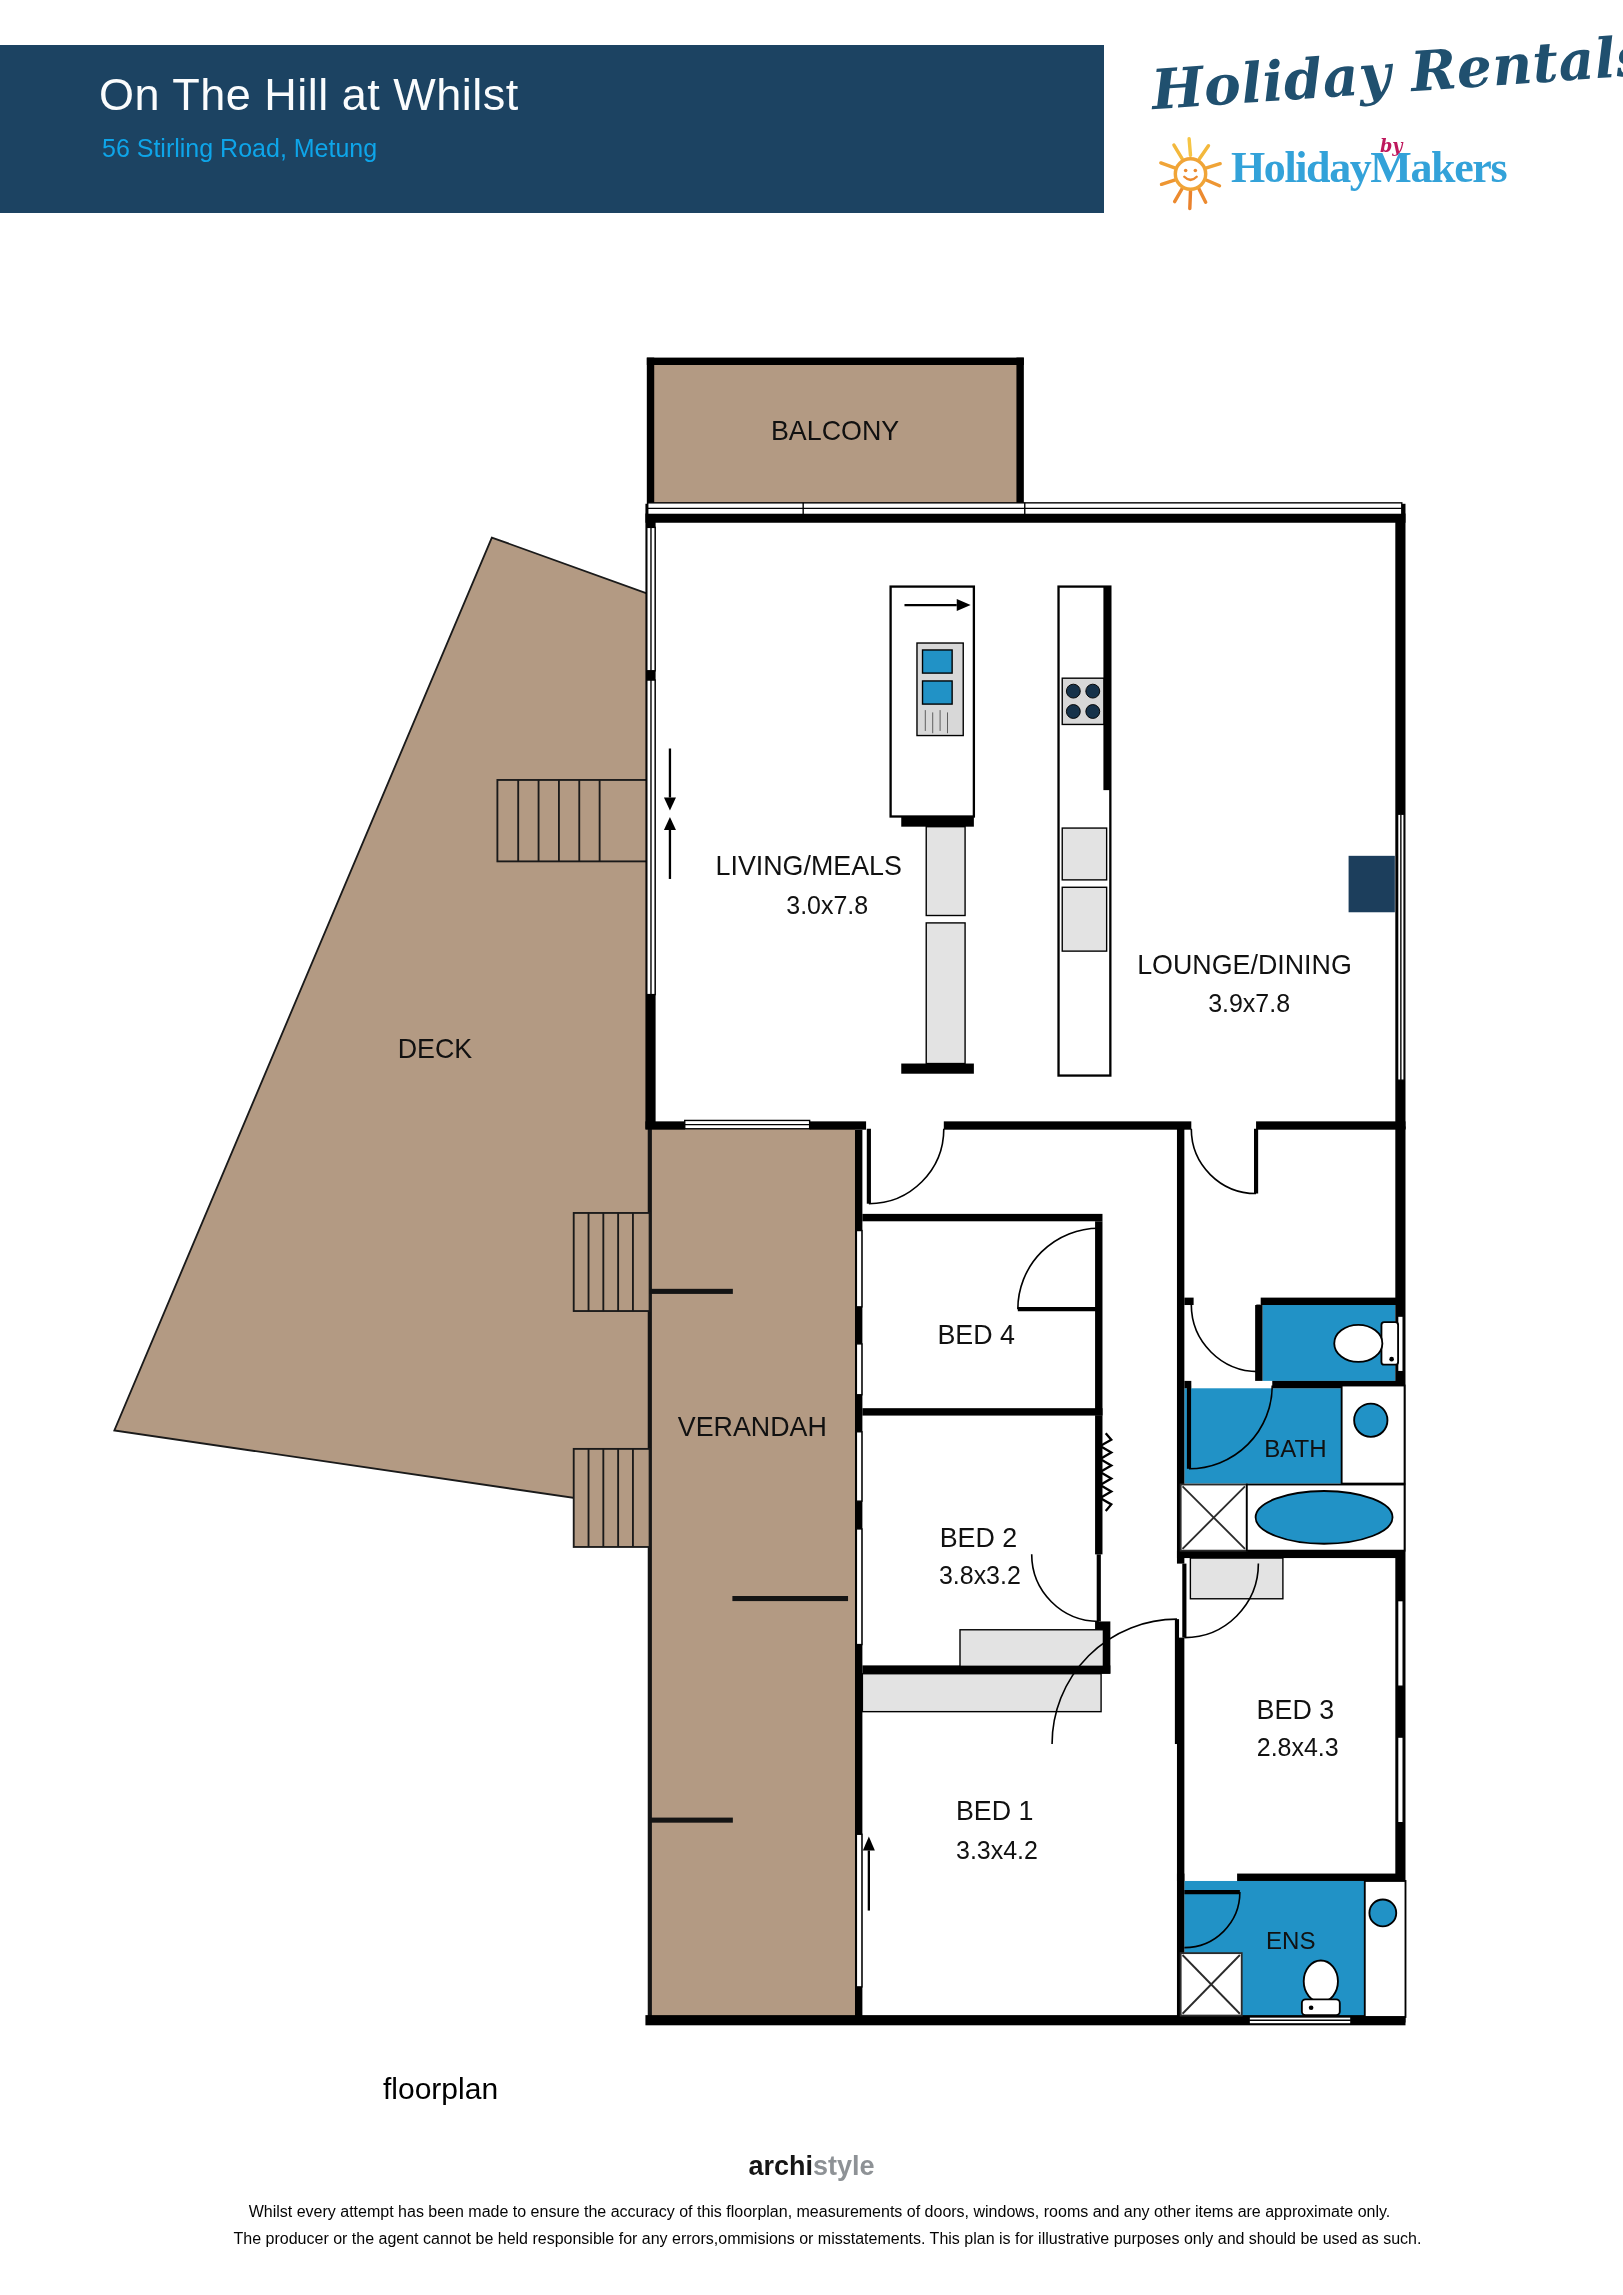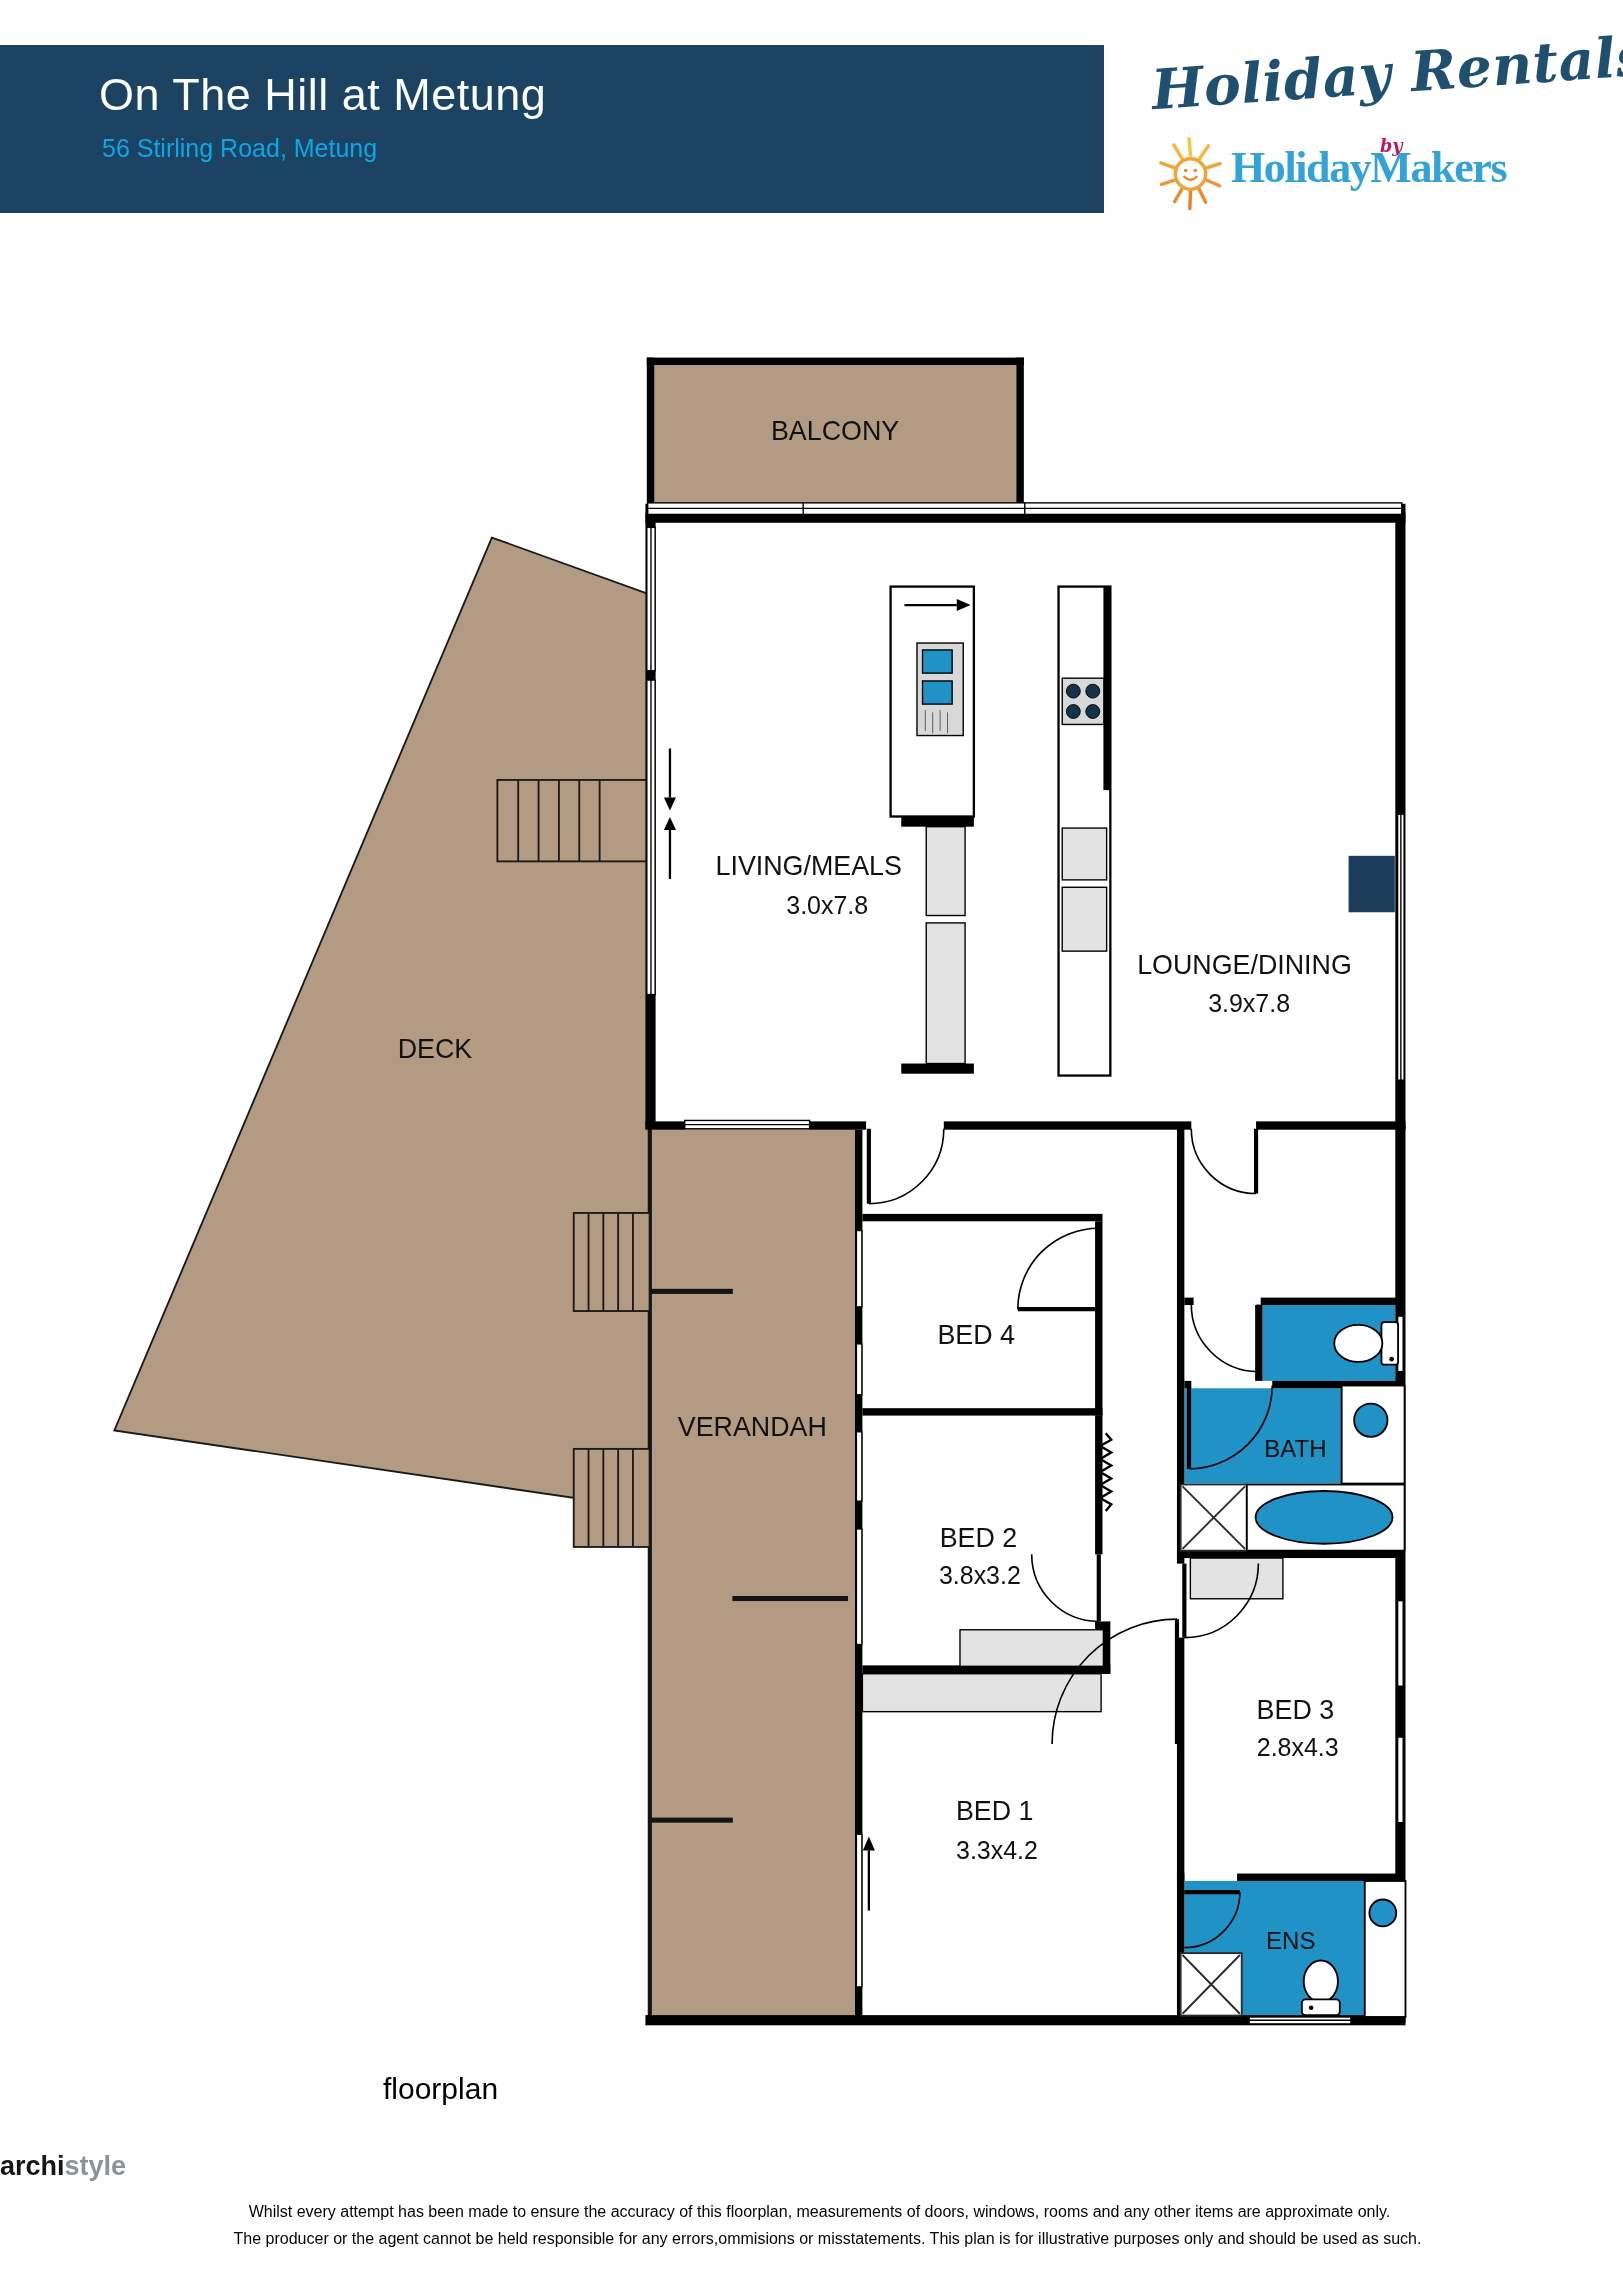--- a/index.html
+++ b/index.html
@@ -14,32 +14,32 @@
   .logo-by{position:absolute;left:256px;top:103px;font-family:"DejaVu Serif",serif;font-style:italic;font-weight:700;font-size:17.6px;color:#be185d;}
   .logo-brand{position:absolute;left:107px;top:110px;font-family:"Liberation Serif",serif;font-weight:700;font-size:44px;color:#33a2d9;letter-spacing:-1.4px;white-space:nowrap;}
   .logo-sun{position:absolute;left:32px;top:104px;}
   
   .plan{position:absolute;left:0;top:0;}
   .roomtxt{font-family:"Liberation Sans",sans-serif;font-size:58px;fill:#111;}
   .dimtxt{font-family:"Liberation Sans",sans-serif;font-size:54px;fill:#111;}
   .smtxt{font-family:"Liberation Sans",sans-serif;font-size:52px;fill:#111;}
   
   .caption{position:absolute;left:383px;top:2072px;font-size:30px;font-weight:300;color:#000000;}
-  .brandline{position:absolute;left:0;top:2151px;width:1623px;font-size:27px;font-weight:700;letter-spacing:0px;}
+  .brandline{position:absolute;left:0;top:2151px;width:1623px;text-align:center;font-size:27px;font-weight:700;letter-spacing:0px;}
   .brandline .p1{color:#161616;}
   .brandline .p2{color:#8e9296;}
   .disc{position:absolute;left:0;width:1623px;text-align:center;font-size:16px;color:#050505;margin-left:8px;}
   .disc1{top:2203px;}
   .disc2{top:2230px;padding-left:8px;}
 </style>
 </head>
 <body>
 
 <div class="topbar">
-  <div class="title">On The Hill at Metung</div>
+  <div class="title">On The Hill at Whilst</div>
   <div class="address">56 Stirling Road, Metung</div>
 </div>
 
 <div class="logo">
   <div class="logo-script">Holiday Rentals</div>
   <div class="logo-by">by</div>
   <div class="logo-brand">HolidayMakers</div>
   <svg class="logo-sun" width="69" height="76" viewBox="0 0 100 110">
     <g stroke-linecap="round">
       <line x1="50" y1="28" x2="48" y2="4" stroke="#f6c544" stroke-width="5"></line>

